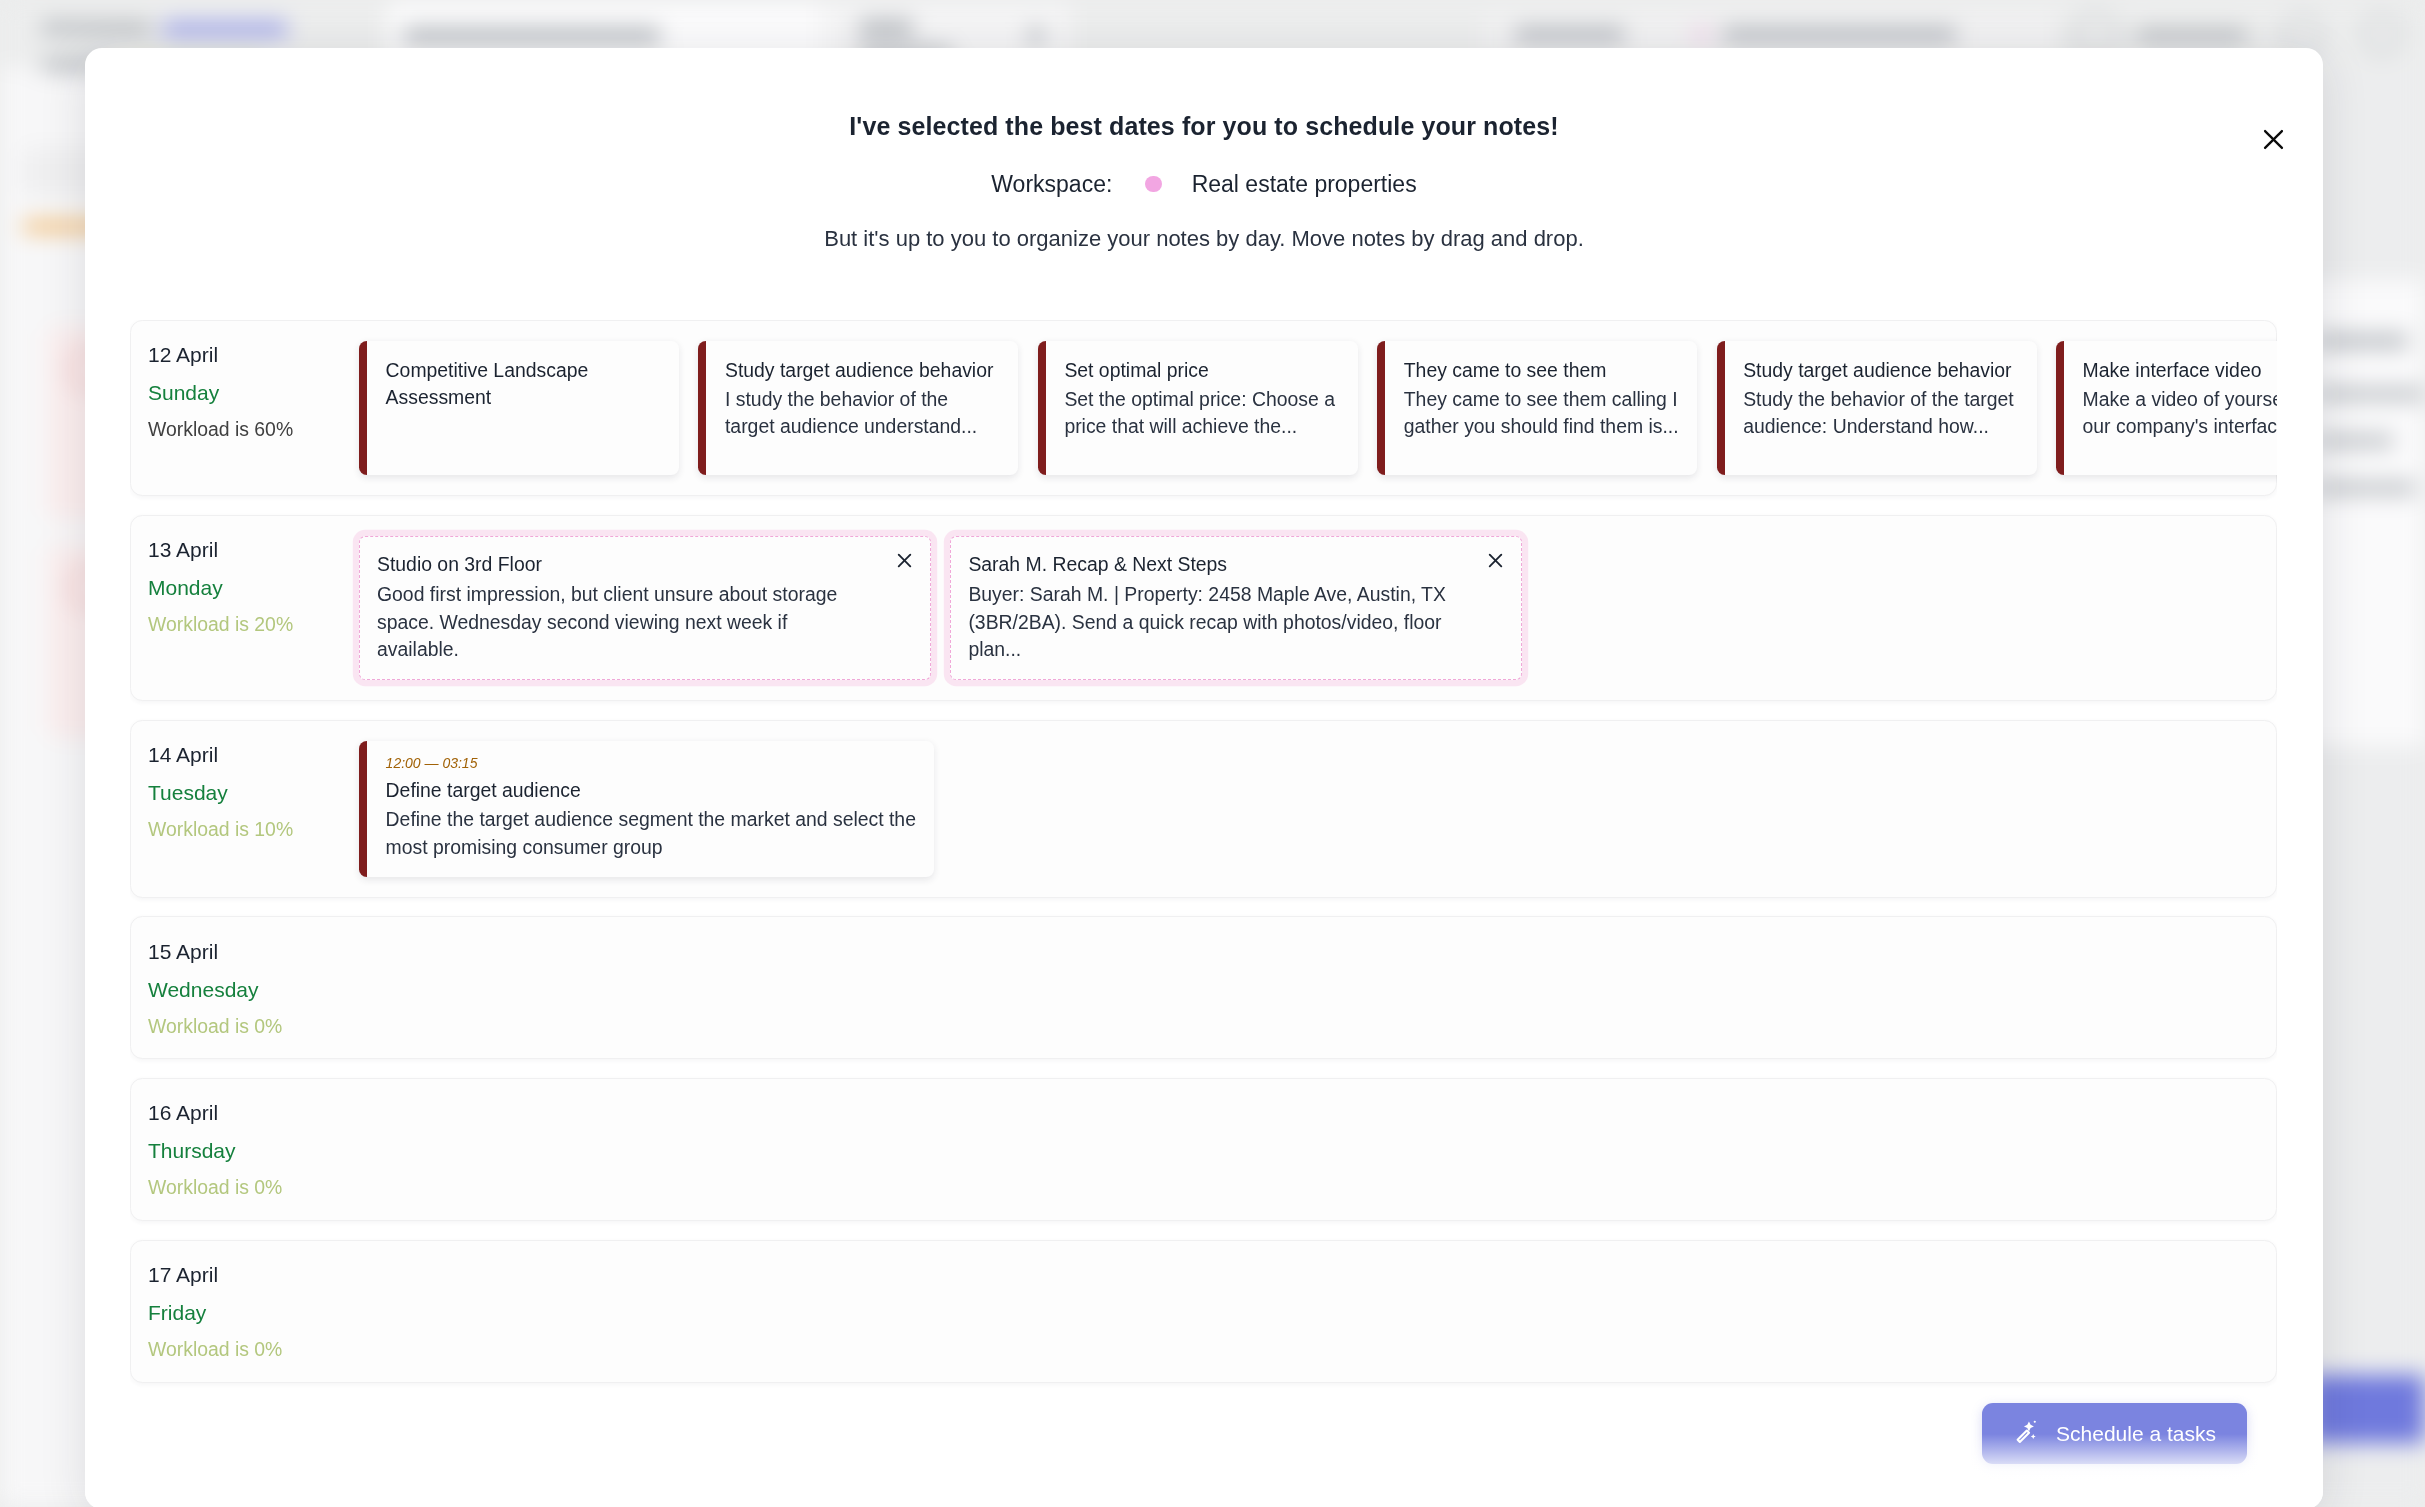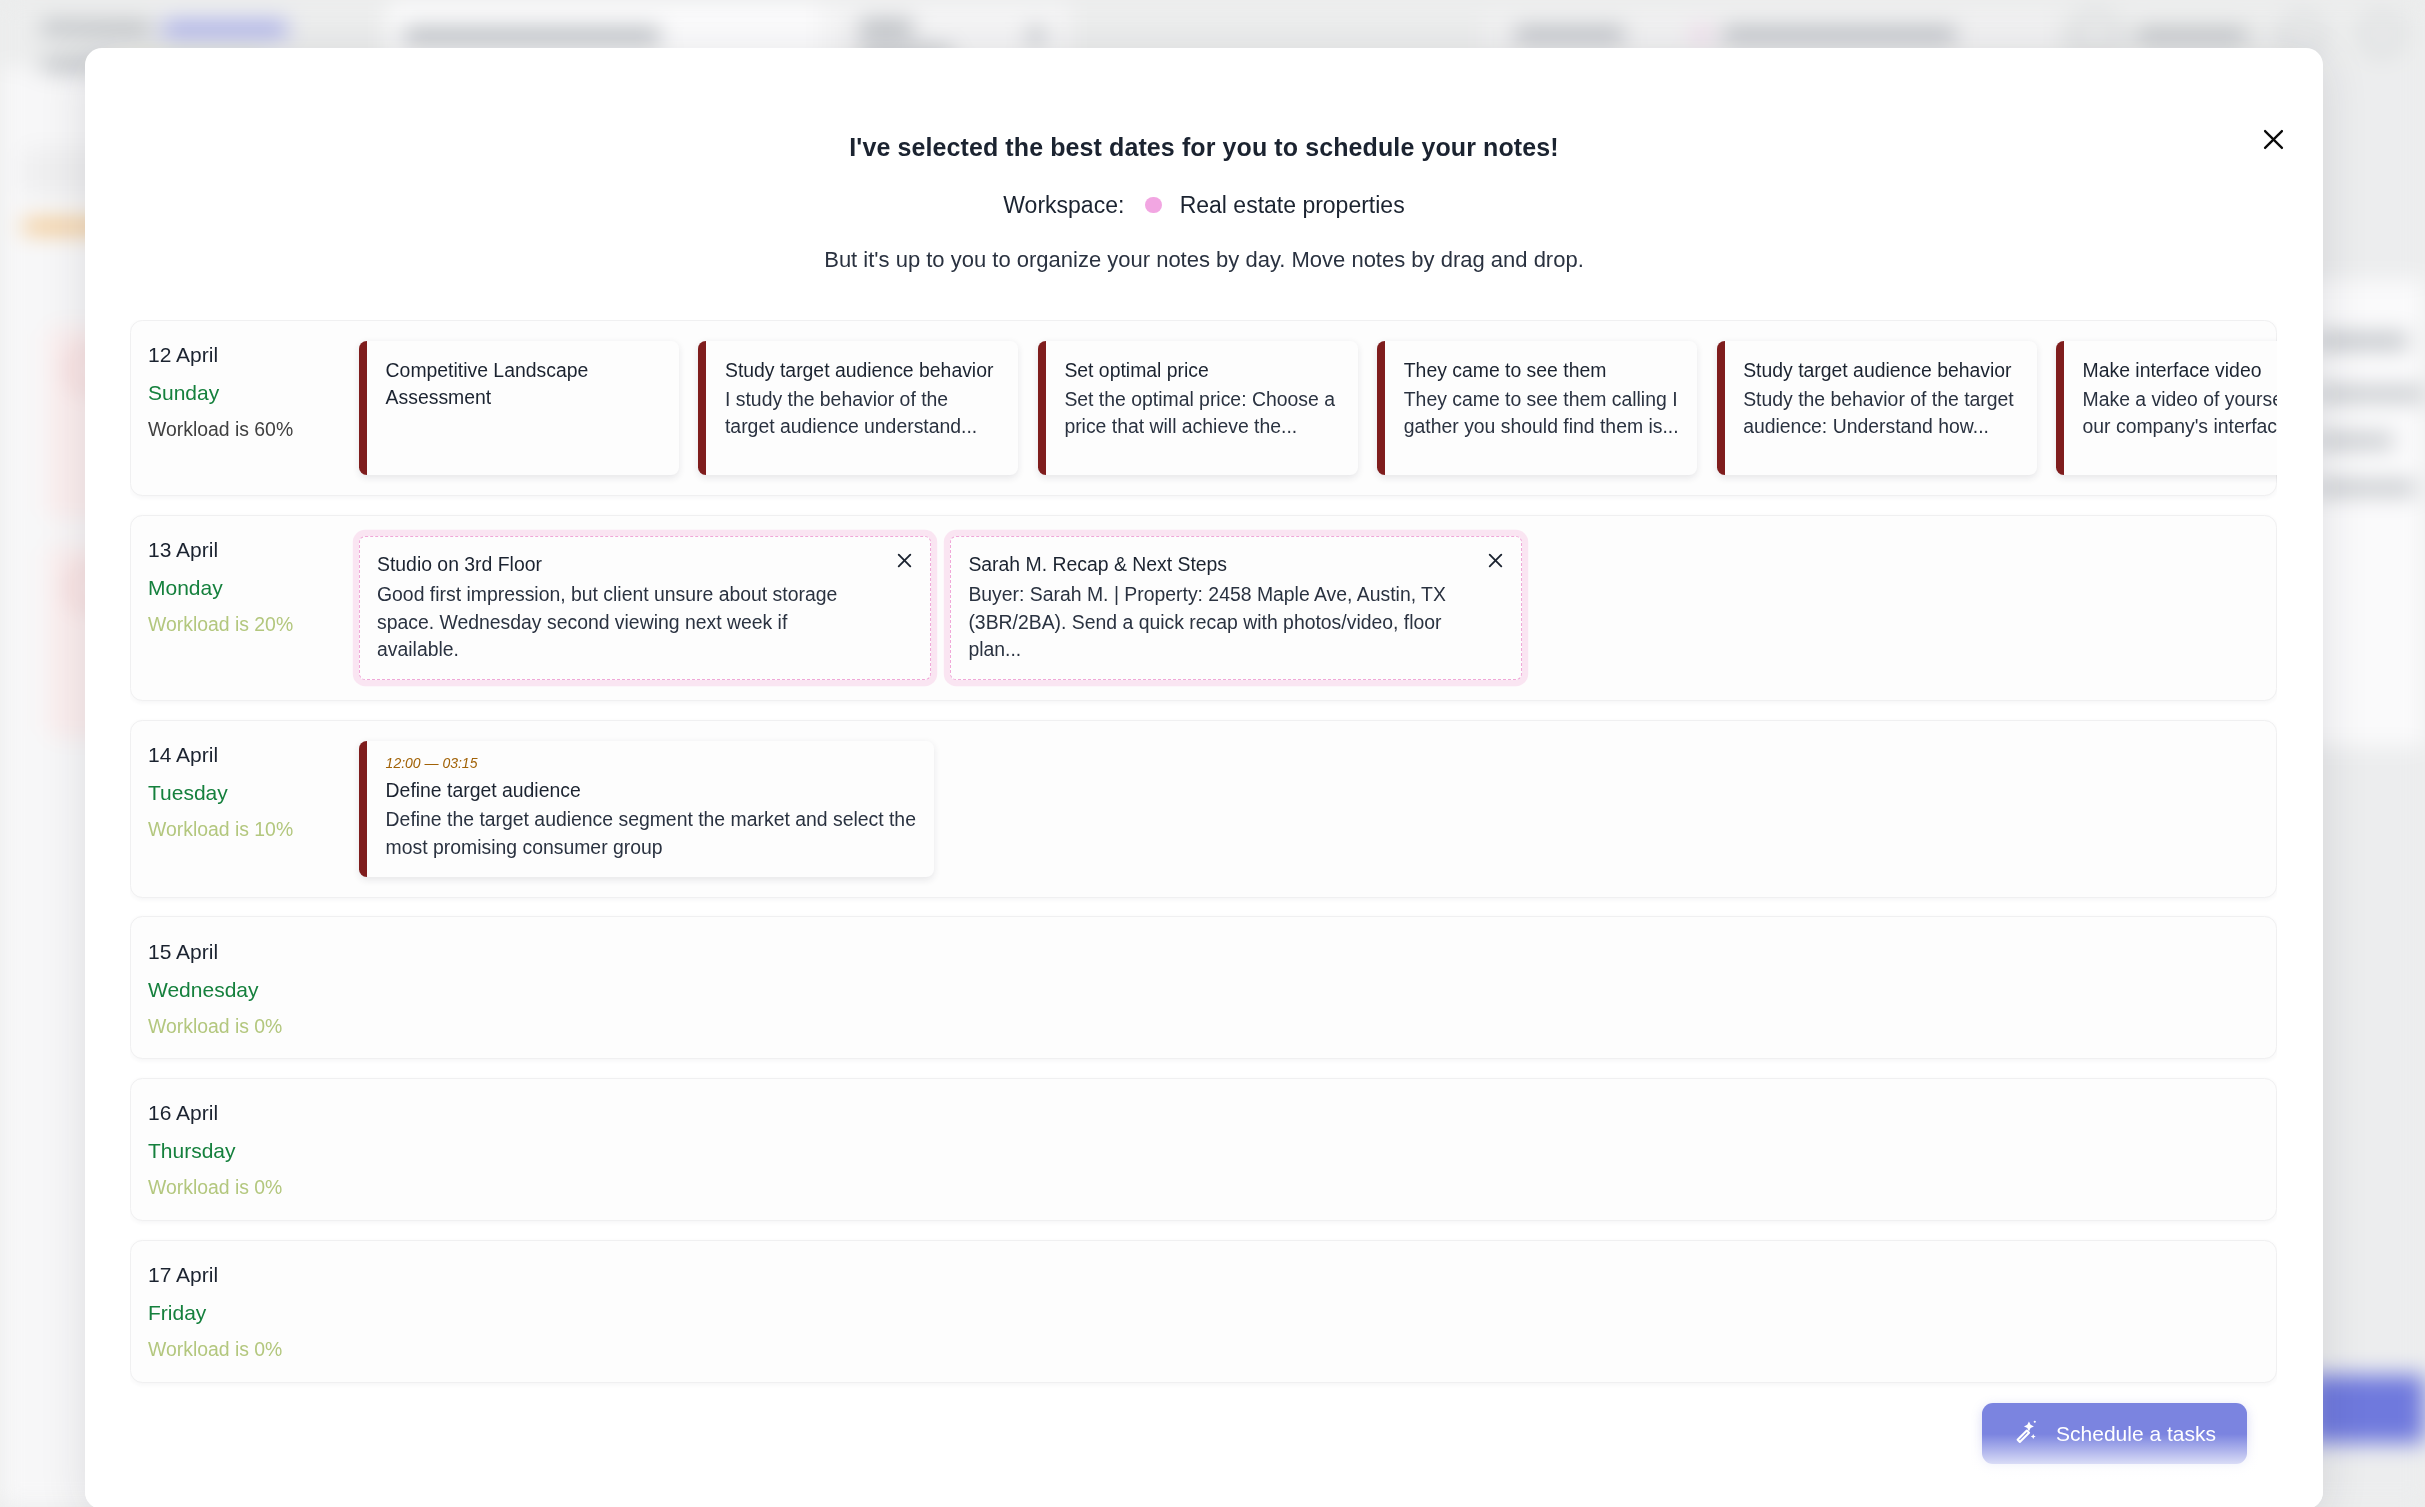--- a/index.html
+++ b/index.html
@@ -89,37 +89,37 @@
     position: absolute;
     right: 29.5px; top: 71px;
     width: 40px; height: 40px;
     display: flex; align-items: center; justify-content: center;
     cursor: pointer;
     z-index: 30;
   }
   #close-btn svg { display: block; }
 
   .modal-head {
-    padding-top: 85px;
+    padding-top: 64px;
     text-align: center;
   }
   .m-title {
     font-size: 25px;
     font-weight: 600;
     color: #1b2330;
     letter-spacing: 0.1px;
   }
   .m-ws {
     margin-top: 29.5px;
     font-size: 23px;
     color: #1b2330;
     display: flex;
     align-items: center;
     justify-content: center;
-    gap: 4px;
+    gap: 16px;
   }
   .m-ws .lbl { font-weight: 400; }
   .m-ws .dot {
     width: 16.3px; height: 16.3px; border-radius: 50%;
     background: #f2a6e2;
     display: inline-block;
     margin: 0 14px 0 17px;
   }
   .m-ws .wsname { font-weight: 400; }
   .m-sub {

